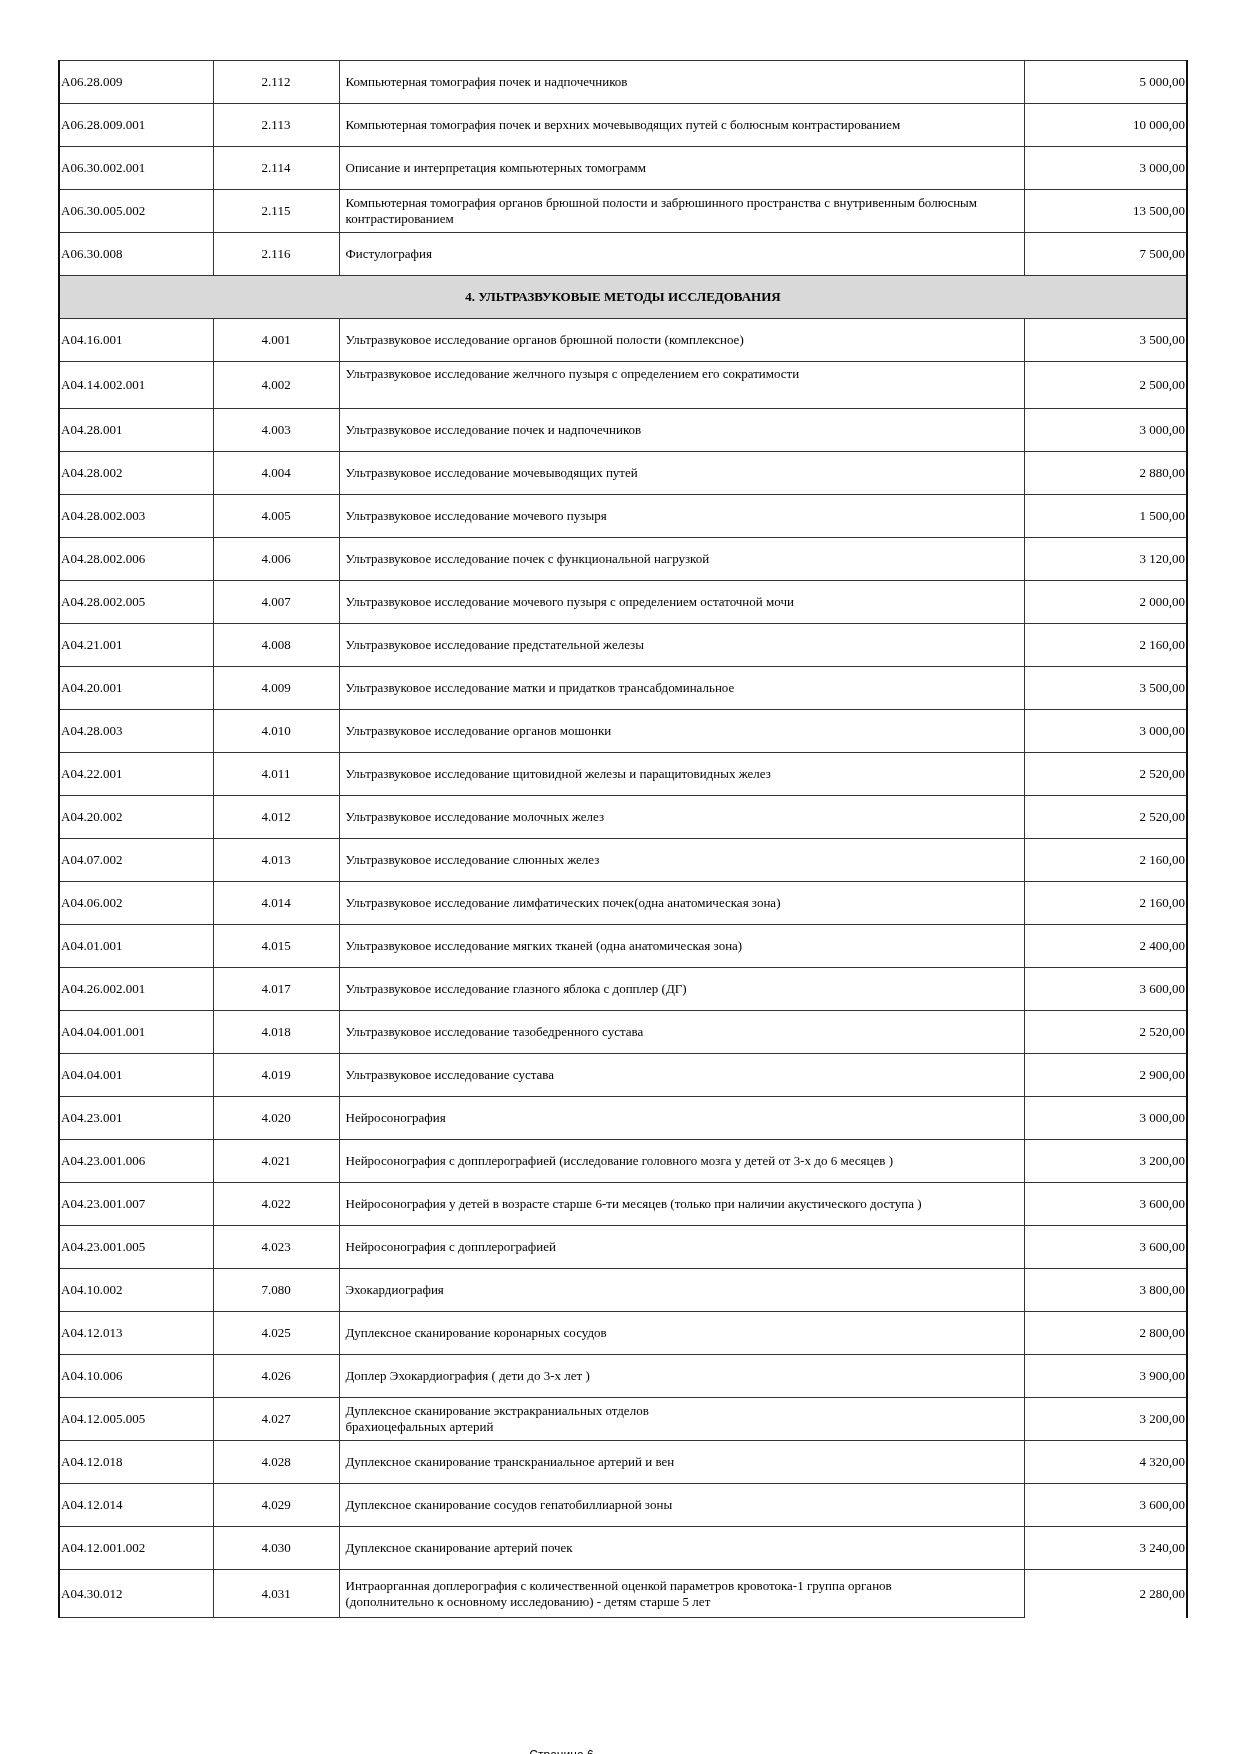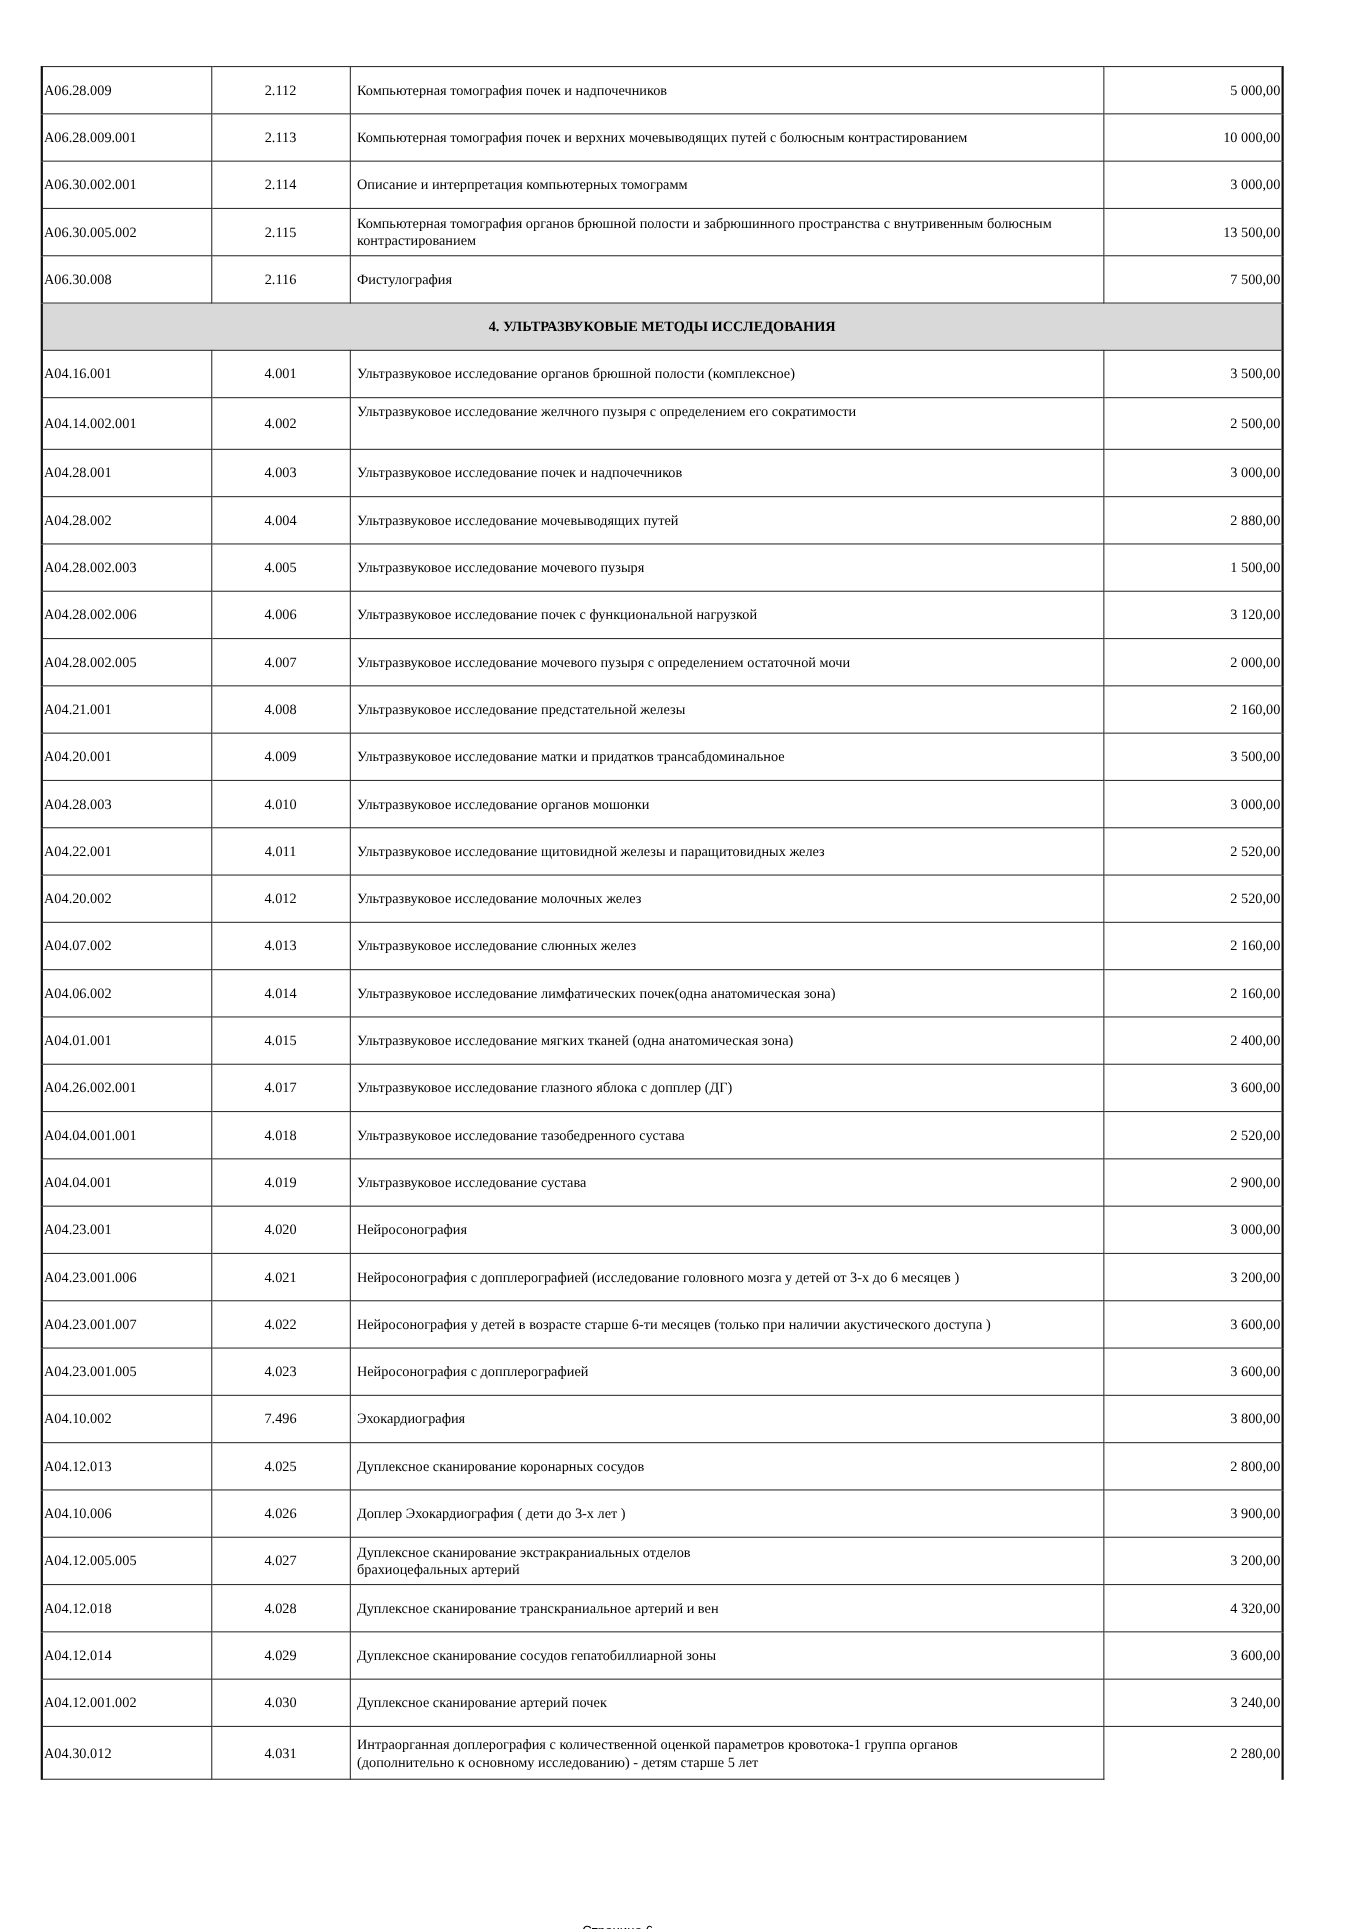--- a/index.html
+++ b/index.html
@@ -1,20 +1,20 @@
 <!DOCTYPE html>
 <html><head>
 <meta charset="utf-8">
 <style>
   html, body { margin: 0; padding: 0; background: #ffffff; }
   body { width: 1241px; height: 1754px; position: relative; overflow: hidden;
          font-family: "Liberation Serif", serif; color: #000; }
   .page { position: absolute; left: 0; top: 0; width: 1241px; height: 1754px; }
   table.price {
-    position: absolute; left: 37px; top: 60px; width: 1128px;
+    position: absolute; left: 58px; top: 60px; width: 1128px;
     border-collapse: collapse; table-layout: fixed;
     font-family: "Liberation Serif", serif; font-size: 13px; line-height: 16px;
   }
   table.price col.c1 { width: 154px; }
   table.price col.c2 { width: 126px; }
   table.price col.c3 { width: 685px; }
   table.price col.c4 { width: 163px; }
   table.price td {
     border: 1.5px solid #333; padding: 0 2px; height: 42px; vertical-align: middle;
     overflow: hidden;
@@ -211,21 +211,21 @@
           <td class="price">3 600,00</td>
         </tr>
         <tr>
           <td class="code">A04.23.001.005</td>
           <td class="num">4.023</td>
           <td class="desc">Нейросонография с допплерографией</td>
           <td class="price">3 600,00</td>
         </tr>
         <tr>
           <td class="code">A04.10.002</td>
-          <td class="num">7.496</td>
+          <td class="num">7.080</td>
           <td class="desc">Эхокардиография</td>
           <td class="price">3 800,00</td>
         </tr>
         <tr>
           <td class="code">A04.12.013</td>
           <td class="num">4.025</td>
           <td class="desc">Дуплексное сканирование коронарных сосудов</td>
           <td class="price">2 800,00</td>
         </tr>
         <tr>

